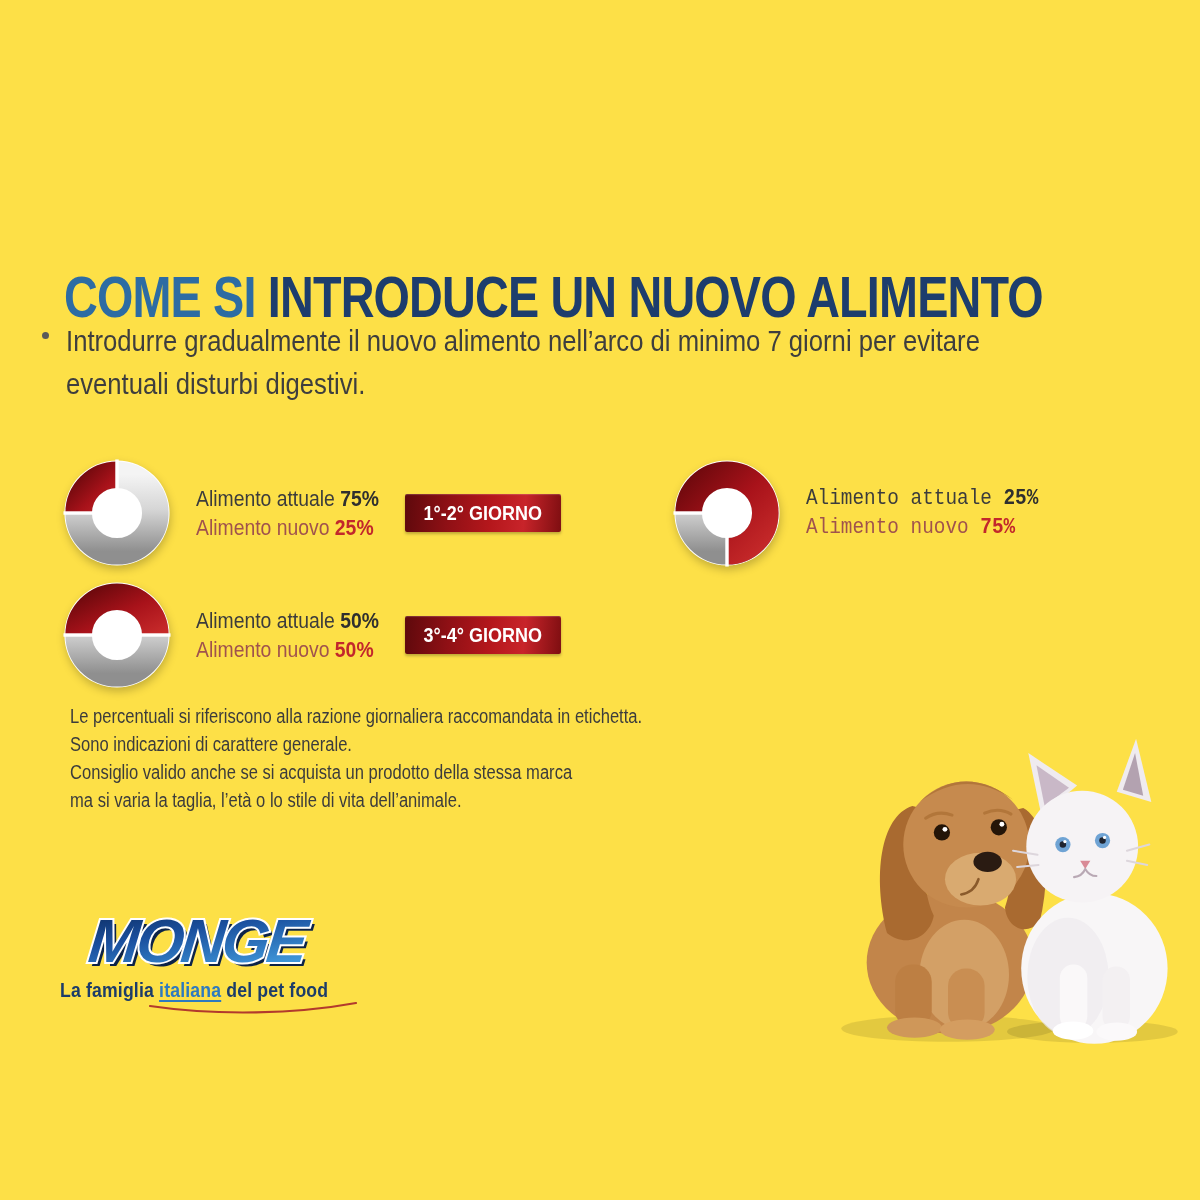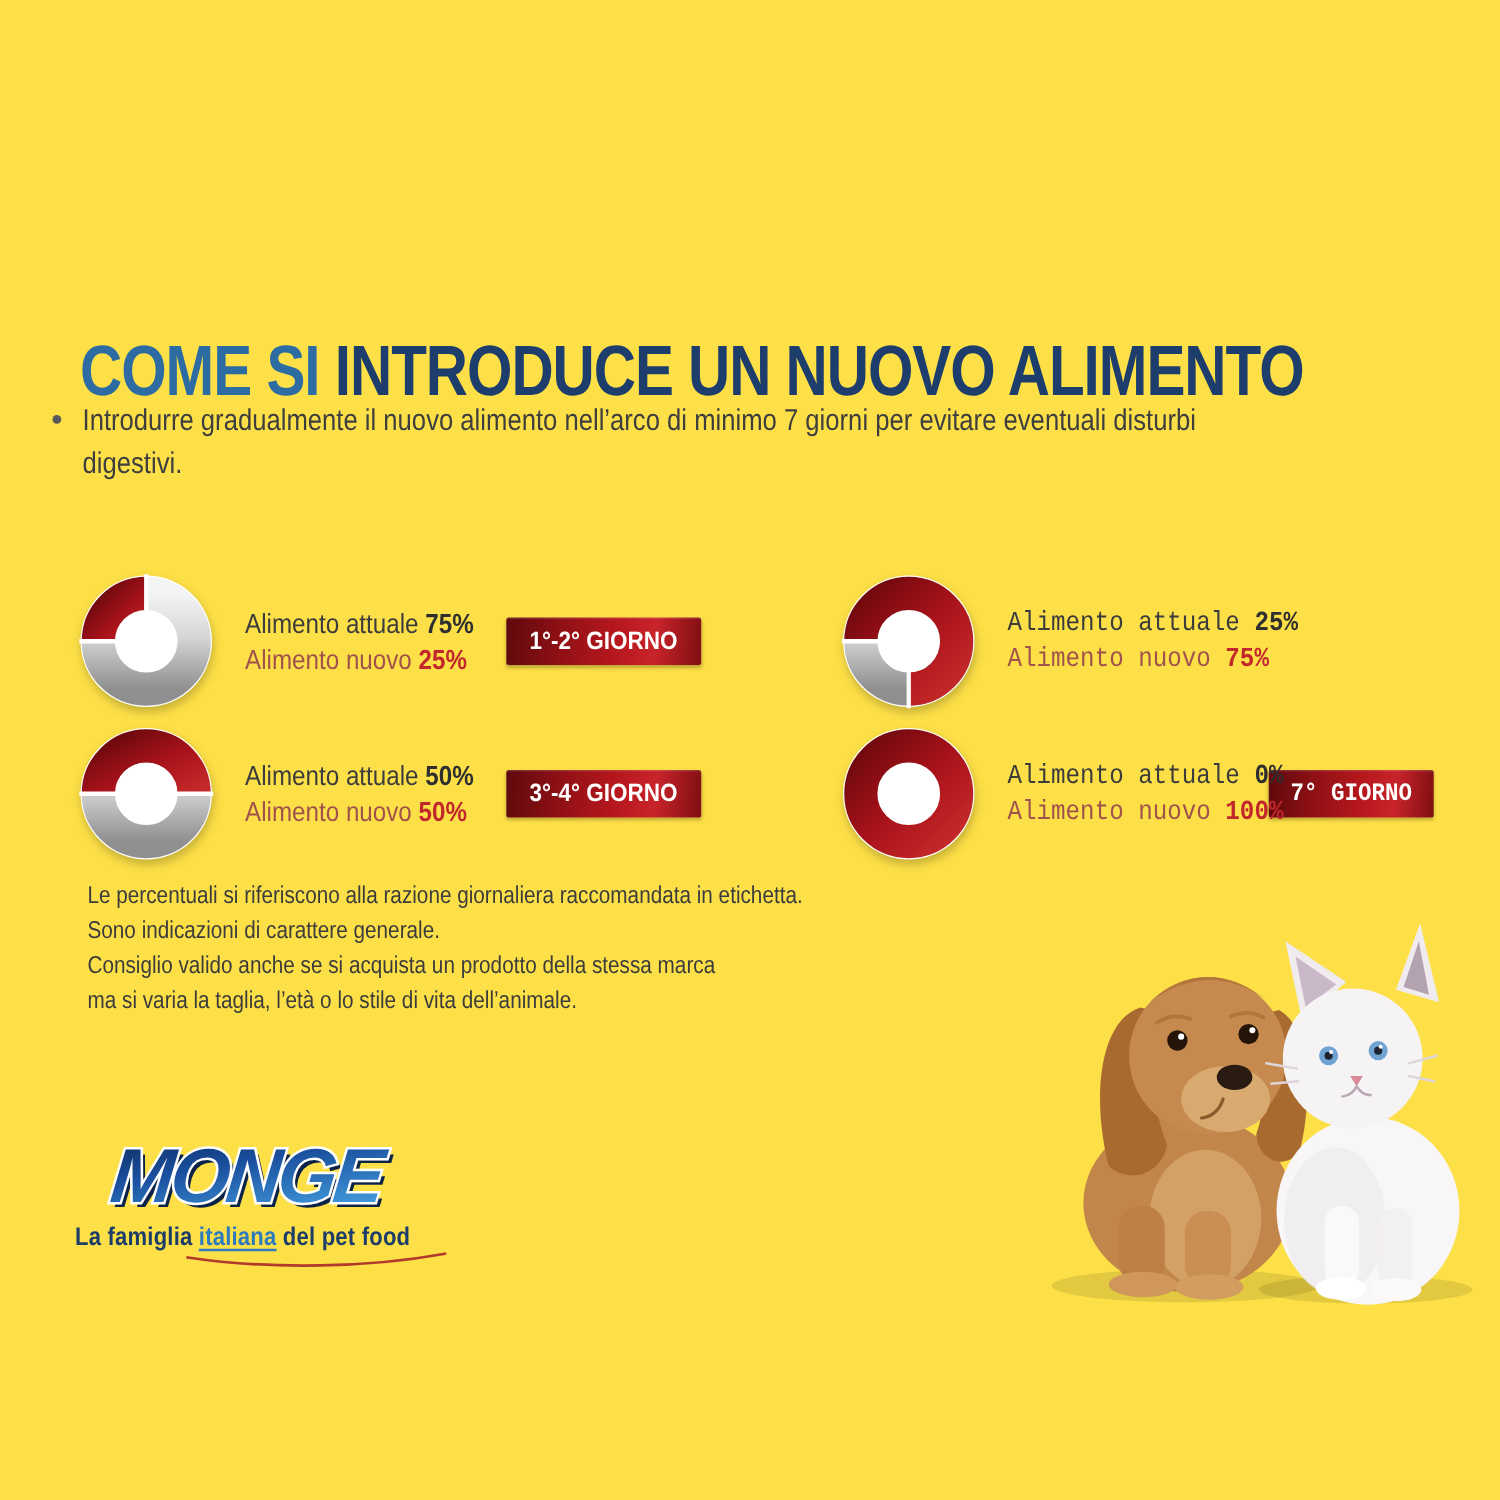--- a/index.html
+++ b/index.html
@@ -8,21 +8,21 @@
     font-family:"Liberation Sans","DejaVu Sans",sans-serif;color:#3d3d3d;
   }
   
   .title{
     position:absolute;left:64px;top:226px;white-space:nowrap;
     font-size:57px;font-weight:700;letter-spacing:-1px;
     transform:scaleX(.82);transform-origin:0 0;color:#1d3d6d;
   }
   .title .hl{color:#2d6ca3;}
   
-  .bullets{position:absolute;left:42px;top:320px;width:1150px;font-size:24px;}
+  .bullets{position:absolute;left:42px;top:320px;width:1150px;font-size:30px;}
   .bullet{display:flex;margin-bottom:13px;}
   .bullet .dot{flex:none;width:7px;height:7px;border-radius:50%;background:#5a5a5a;margin:12px 17px 0 0;}
   .bullet .bt{
     white-space:pre-line;line-height:1.42;color:#3e3e3e;width:1280px;
     transform:scaleX(.855);transform-origin:0 0;
   }
   
   .col{position:absolute;top:452px;width:470px;}
   .col.left{left:60px;}
   .col.right{left:670px;font-family:Liberation Mono, monospace;}
@@ -137,33 +137,20 @@
             <circle cx="58" cy="58" r="53.5" fill="#ffffff"></circle>
             <circle cx="58" cy="58" r="39" fill="none" stroke="url(#silverGrad)" stroke-width="27"></circle>
             <path d="M19.00,58.00 A39,39 0 1 1 58.00,97.00" fill="none" stroke="url(#redGrad)" stroke-width="27"></path>
             <line x1="34.50" y1="58.00" x2="3.50" y2="58.00" stroke="#ffffff" stroke-width="3.5"></line>
             <line x1="58.00" y1="81.50" x2="58.00" y2="112.50" stroke="#ffffff" stroke-width="3.5"></line>
           </svg></div>
       <div class="step-text">
         <div class="l1"><span>Alimento attuale</span> <b>25%</b></div>
         <div class="l2"><span>Alimento nuovo</span> <b>75%</b></div>
       </div>
-    </div>
-    <div class="step">
-      <div class="donut"><svg viewBox="0 0 116 116" width="114" height="114">
-            <circle cx="58" cy="58" r="53.5" fill="#ffffff"></circle>
-            <circle cx="58" cy="58" r="39" fill="none" stroke="url(#redGrad)" stroke-width="27"></circle>
-          </svg></div>
-      <div class="step-text">
-        <div class="l1"><span>Alimento attuale</span> <b>0%</b></div>
-        <div class="l2"><span>Alimento nuovo</span> <b>100%</b></div>
-      </div>
-      <div class="badge">
-          <span>7° GIORNO</span>
-        </div>
     </div>
   </div>
 
   <div class="footnote">Le percentuali si riferiscono alla razione giornaliera raccomandata in etichetta.
 Sono indicazioni di carattere generale.
 Consiglio valido anche se si acquista un prodotto della stessa marca
 ma si varia la taglia, l’età o lo stile di vita dell’animale.</div>
 
   <div class="logo">
     <svg class="brand-svg" width="290" height="84" viewBox="0 0 290 84">

